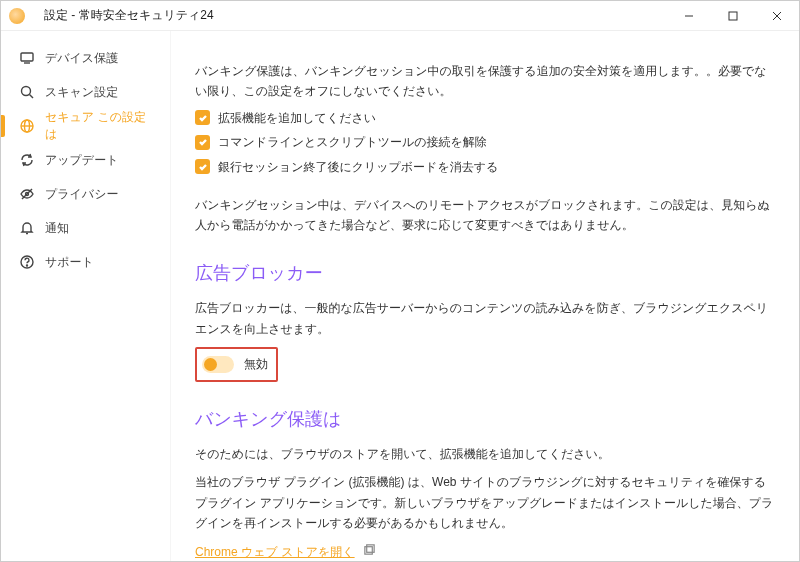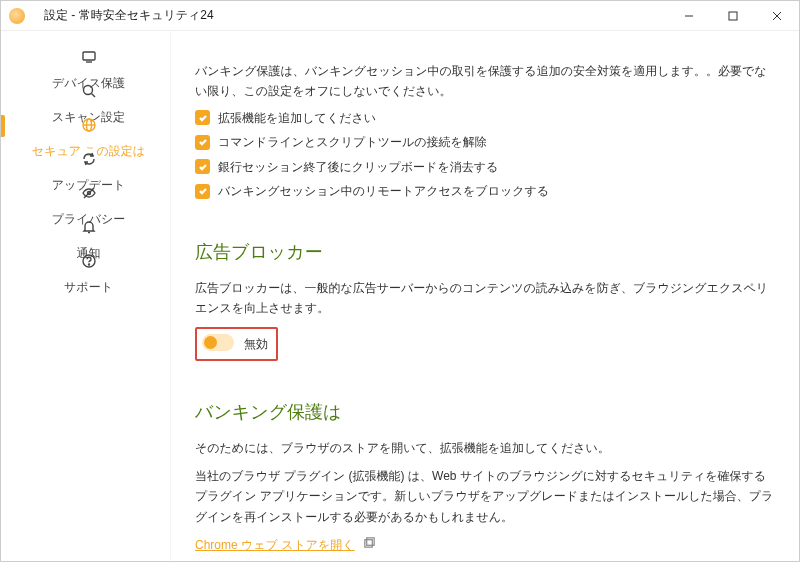--- a/index.html
+++ b/index.html
@@ -56,21 +56,20 @@
   }
   .sidebar-item {
     display: flex;
     align-items: center;
     gap: 10px;
     padding: 8px 12px 8px 18px;
     font-size: 12px;
     color: #444;
     position: relative;
     height: 34px;
-    flex-direction: column;
   }
   .sidebar-item.active {
     color: #f5a623;
   }
   .sidebar-item.active::before {
     content: "";
     position: absolute;
     left: 0; top: 6px; bottom: 6px;
     width: 4px;
     background: #f5a623;
@@ -96,27 +95,27 @@
   }
   .checkbox {
     width: 15px; height: 15px;
     border-radius: 3px;
     background: #f5a623;
     display: flex; align-items: center; justify-content: center;
   }
   .checkbox svg { width: 10px; height: 10px; stroke: #fff; stroke-width: 2.4; fill: none; }
   .section-h {
     font-size: 18px;
-    color: #4d7c0f;
-    margin: 36px 0 10px;
+    color: #8b5cf6;
+    margin: 22px 0 10px;
     font-weight: 400;
   }
   .toggle-row {
     display: inline-flex;
-    align-items: flex-start;
+    align-items: center;
     gap: 10px;
     padding: 5px 8px 5px 5px;
     border: 2px solid #d9483b;
     border-radius: 2px;
   }
   .toggle {
     width: 32px; height: 17px;
     border-radius: 9px;
     background: #ffe8bf;
     position: relative;
@@ -263,28 +262,21 @@
       </div>
       <div class="checkbox-row">
         <span class="checkbox">
             <svg viewBox="0 0 10 10">
               <polyline points="2,5 4,7 8,3"></polyline>
             </svg>
           </span>
         <span>銀行セッション終了後にクリップボードを消去する</span>
       </div>
 
-      <div class="checkbox-row">
-        <span class="checkbox">
-            <svg viewBox="0 0 10 10">
-              <polyline points="2,5 4,7 8,3"></polyline>
-            </svg>
-          </span>
-        <span>バンキングセッション中のリモートアクセスをブロックする</span>
-      </div>
+      <p class="para" style="margin-top:18px">バンキングセッション中は、デバイスへのリモートアクセスがブロックされます。この設定は、見知らぬ人から電話がかかってきた場合など、要求に応じて変更すべきではありません。</p>
 
       <h2 class="section-h">広告ブロッカー</h2>
       <p class="para">広告ブロッカーは、一般的な広告サーバーからのコンテンツの読み込みを防ぎ、ブラウジングエクスペリエンスを向上させます。</p>
       <div class="toggle-row">
         <span class="toggle"></span>
         <span>無効</span>
       </div>
 
       <h2 class="section-h">バンキング保護は</h2>
       <p class="para">そのためには、ブラウザのストアを開いて、拡張機能を追加してください。</p>

